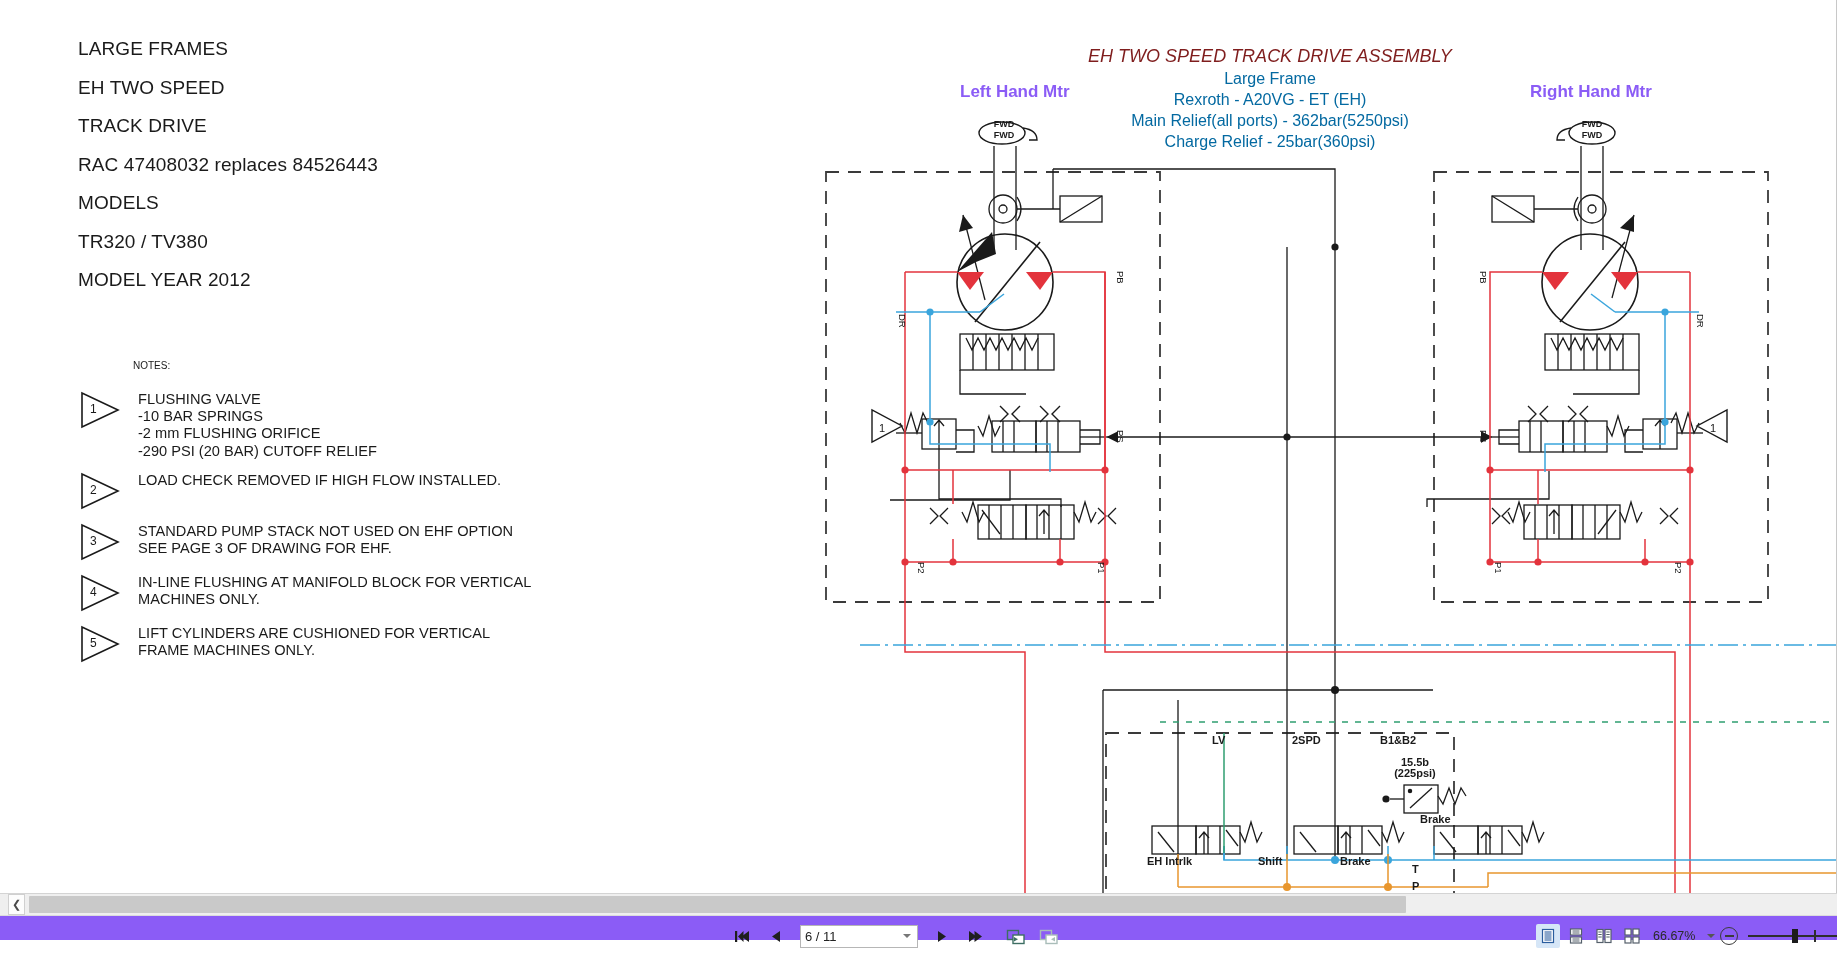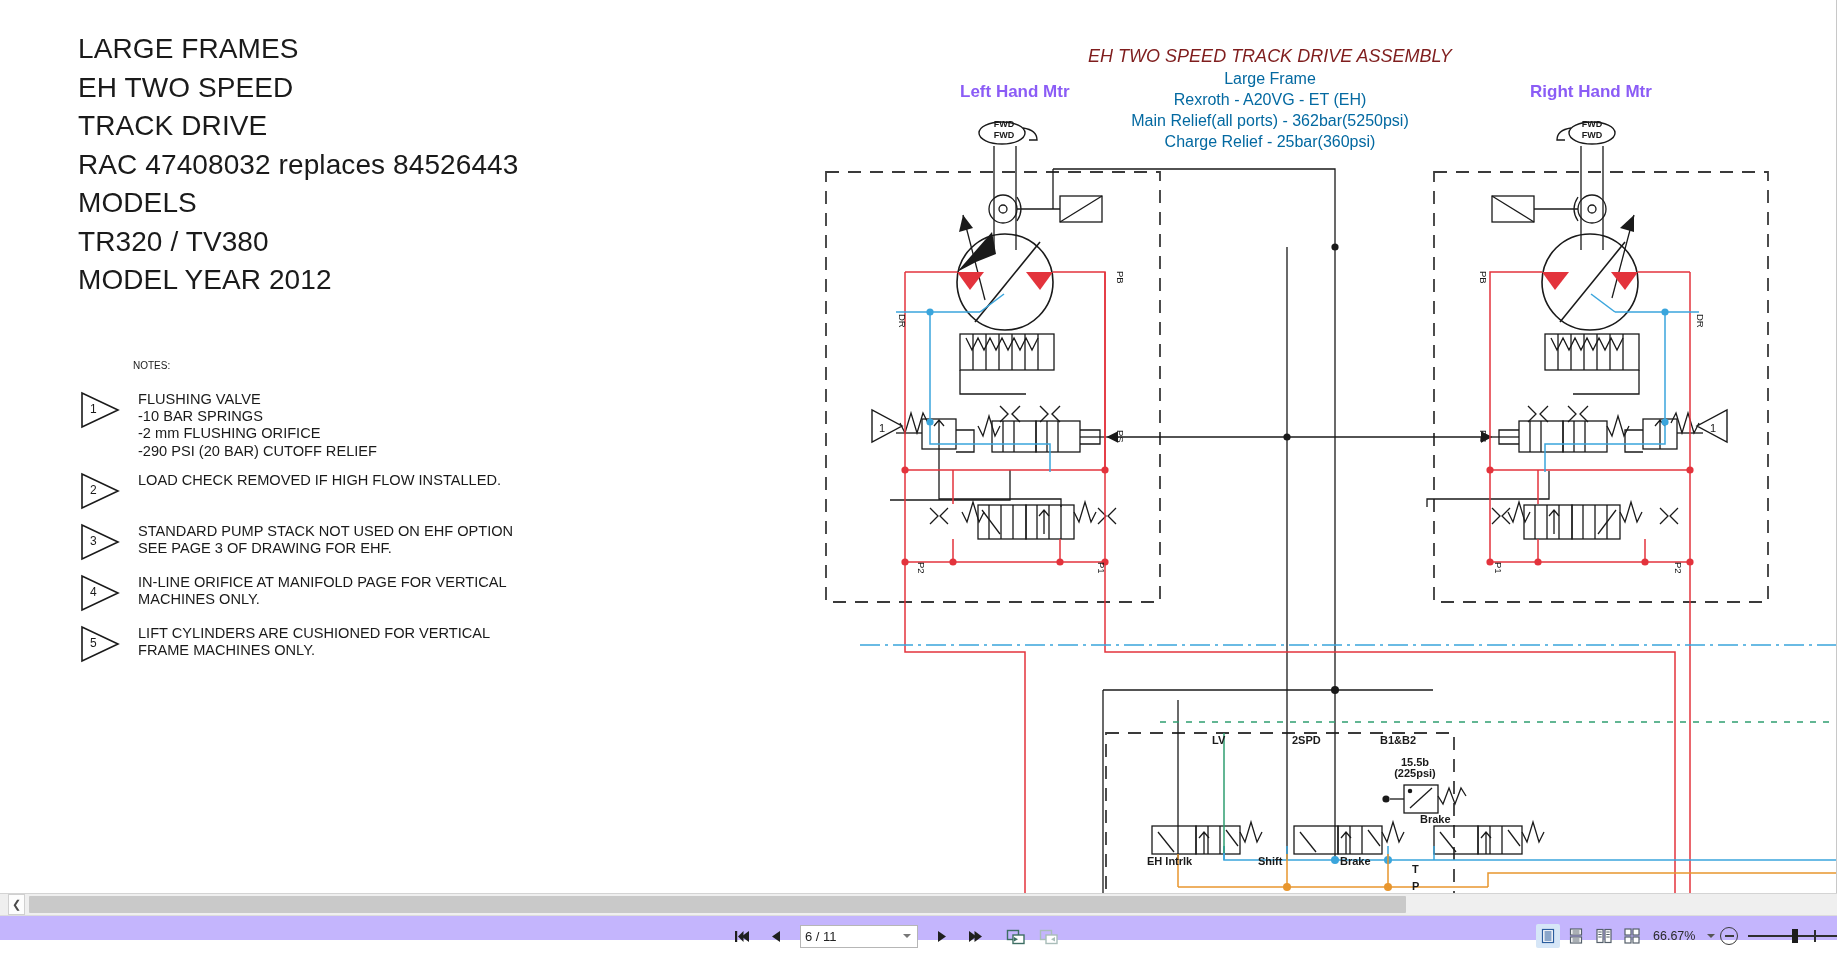--- a/index.html
+++ b/index.html
@@ -22,21 +22,21 @@
     background: #ffffff;
     overflow: hidden;
     border-right: 1px solid #c8c8c8;
   }
   
   #title-block {
     position: absolute; left: 78px; top: 30px;
     width: 600px;
   }
   #title-block .tline {
-    font-size: 28px;
+    font-size: 19px;
     color: #1a1a1a;
     line-height: 38.5px;
     white-space: nowrap;
     letter-spacing: 0.1px;
   }
   #notes-head {
     position: absolute; left: 133px; top: 360px;
     font-size: 10px; color: #1a1a1a;
   }
   #notes {
@@ -96,21 +96,21 @@
   #corner-box {
     position: absolute; left: 0; top: 893px;
     width: 9px; height: 22px;
     background: #ffffff;
     border-right: 1px solid #d4d4d4;
   }
   
   #toolbar {
     position: absolute; left: 0; top: 915px;
     width: 1837px; height: 25px;
-    background: #c4b5fd;
+    background: #8b5cf6;
     border-top: 1px solid #dcdcdc;
     display: flex; align-items: center;
   }
   #nav-group {
     position: absolute; left: 731px; top: 0;
     height: 40px; display: flex; align-items: center; gap: 9px;
   }
   .tb-btn {
     width: 24px; height: 26px;
     display: flex; align-items: center; justify-content: center;
@@ -232,21 +232,21 @@
         <div class="note-text">STANDARD PUMP STACK NOT USED ON EHF OPTION
 SEE PAGE 3 OF DRAWING FOR EHF.</div>
       </div>
       <div class="note-row">
         <span class="note-flag">
           <svg width="44" height="40" viewBox="0 0 44 40">
               <polygon points="4,3 4,37 40,20" fill="#fff" stroke="#1a1a1a" stroke-width="1.6"></polygon>
             </svg>
         </span>
         <span class="note-num">4</span>
-        <div class="note-text">IN-LINE ORIFICE AT MANIFOLD PAGE FOR VERTICAL
+        <div class="note-text">IN-LINE FLUSHING AT MANIFOLD BLOCK FOR VERTICAL
 MACHINES ONLY.</div>
       </div>
       <div class="note-row">
         <span class="note-flag">
           <svg width="44" height="40" viewBox="0 0 44 40">
               <polygon points="4,3 4,37 40,20" fill="#fff" stroke="#1a1a1a" stroke-width="1.6"></polygon>
             </svg>
         </span>
         <span class="note-num">5</span>
         <div class="note-text">LIFT CYLINDERS ARE CUSHIONED FOR VERTICAL

